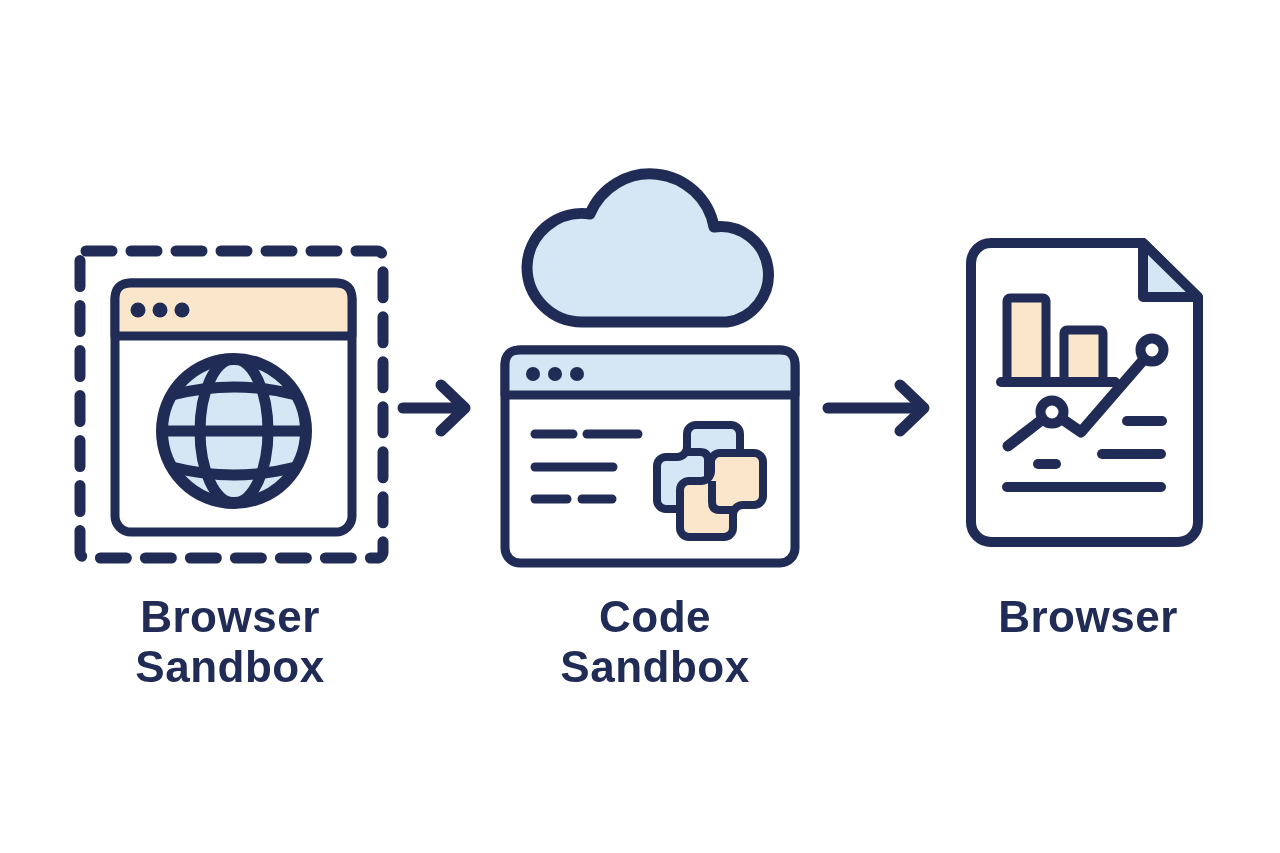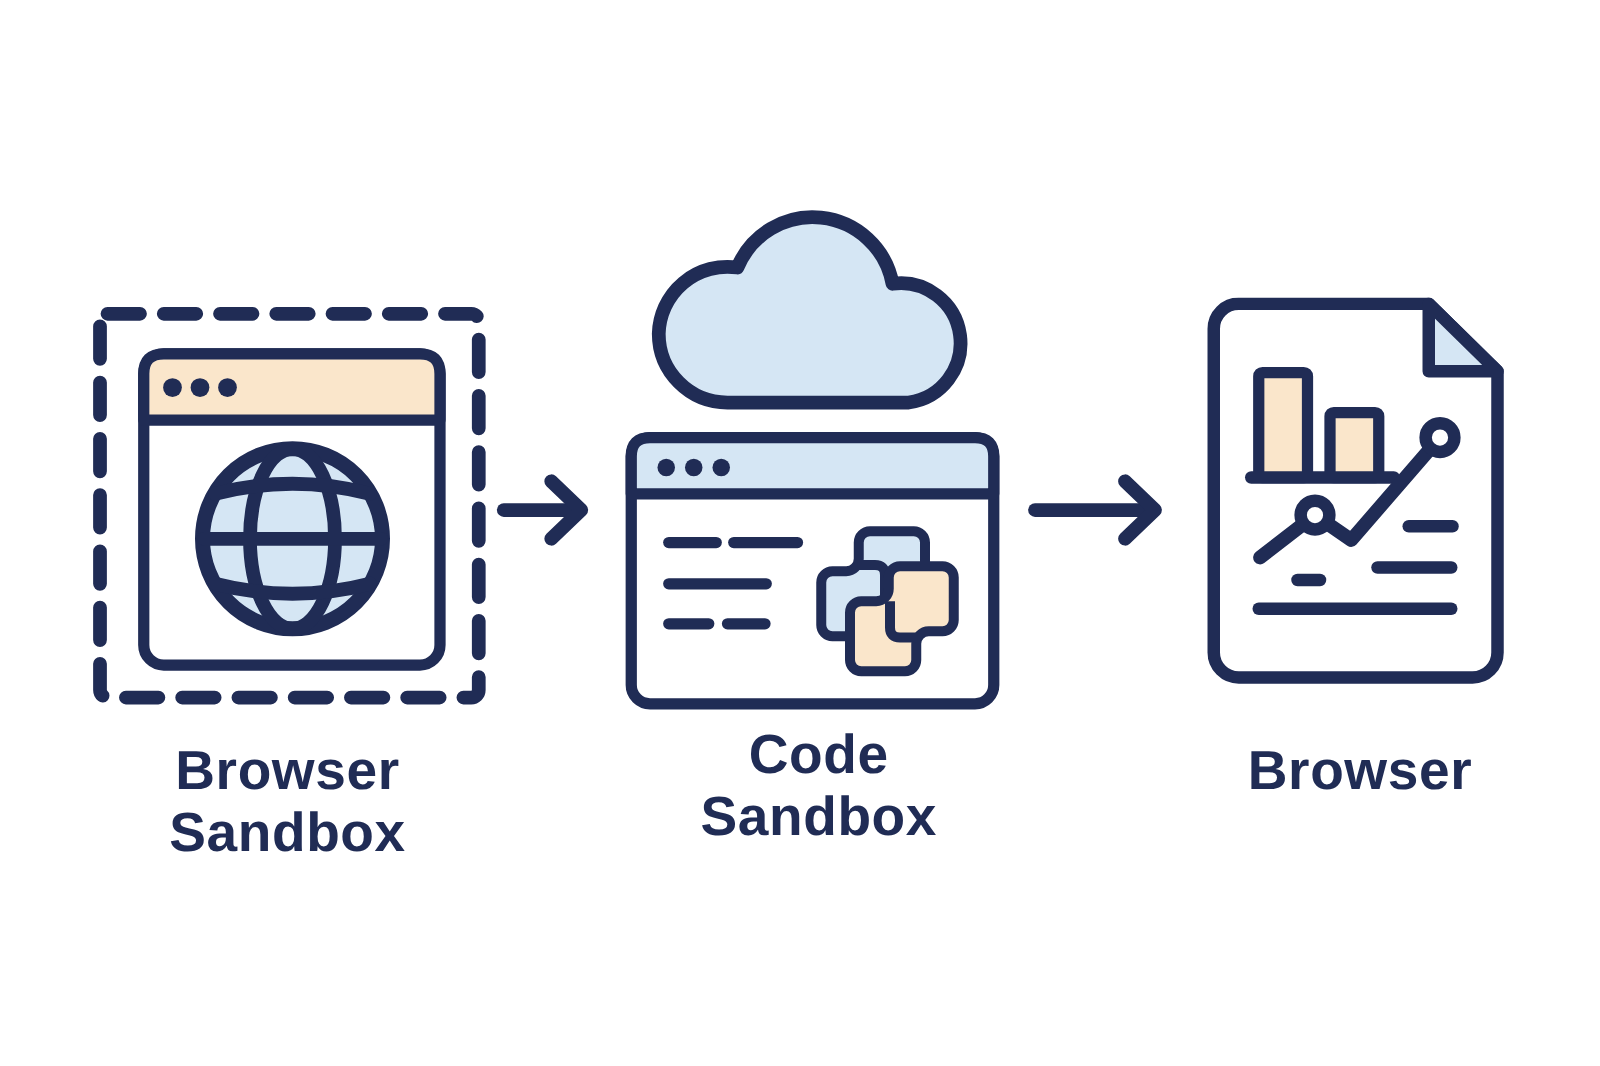--- a/index.html
+++ b/index.html
@@ -108,21 +108,21 @@
       <path d="M 137,216 H 196"></path>
       <path d="M 73,226 H 91"></path>
       <path d="M 42,249 H 196"></path>
     </g>
   </svg>
 
   <div class="label" style="left:80px;top:592px">
     <span>Browser</span>
     <span>Sandbox</span>
   </div>
-  <div class="label" style="left:505px;top:579px">
+  <div class="label" style="left:505px;top:592px">
     <span>Code</span>
     <span>Sandbox</span>
   </div>
   <div class="label" style="left:938px;top:592px">
     <span>Browser</span>
     <span></span>
   </div>
 
 </div>
 

